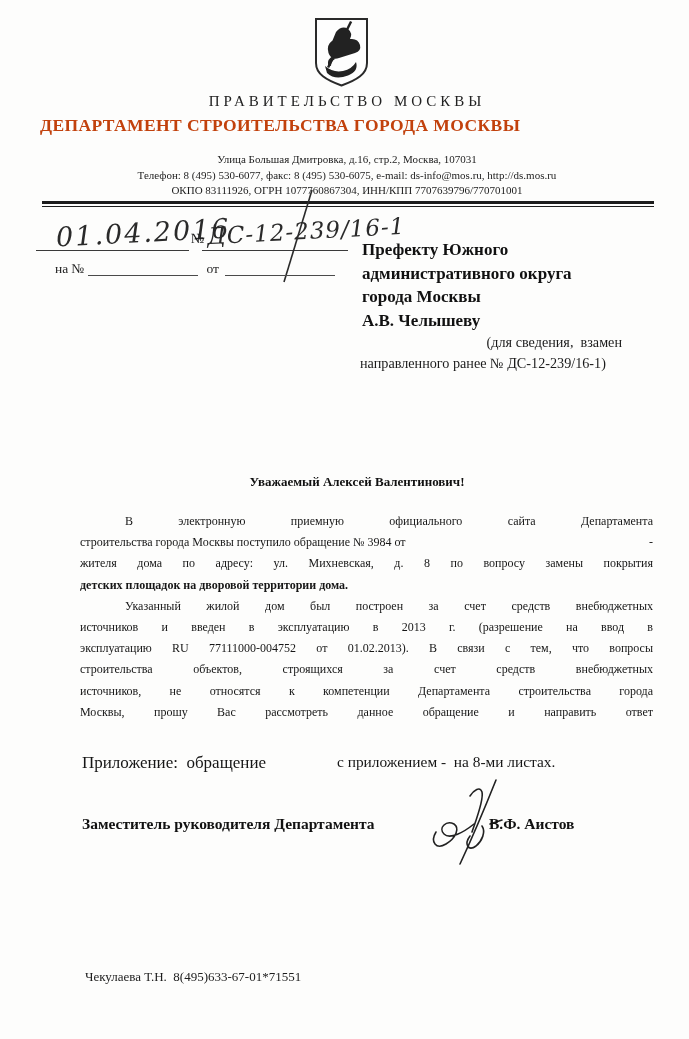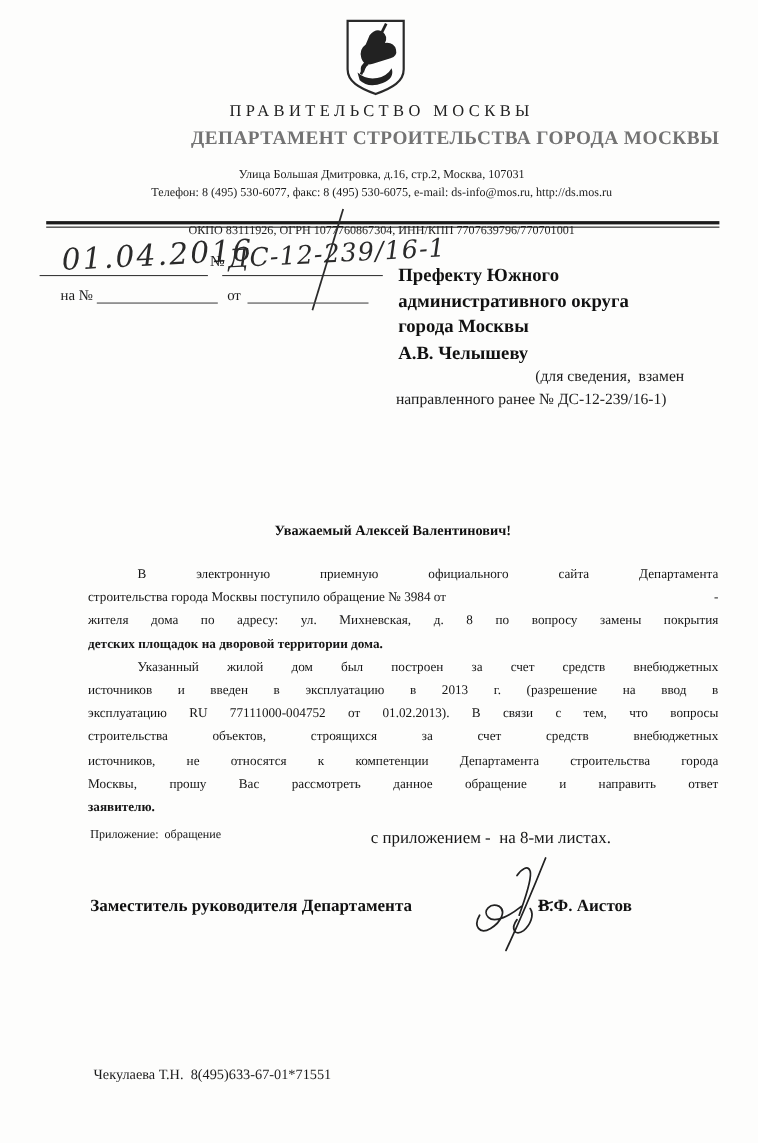--- a/index.html
+++ b/index.html
@@ -12,26 +12,26 @@
     color: #1a1a1a;
     overflow: hidden;
   }
   .emblem { position: absolute; left: 313px; top: 16px; }
   .gov-title {
     position: absolute; left: 40px; top: 93px; width: 614px;
     text-align: center; font-size: 15px; letter-spacing: 4px; color: #222;
   }
   .dept-title {
     position: absolute; left: 40px; top: 115px; width: 614px;
-    text-align: right; font-size: 17.5px; font-weight: bold; letter-spacing: 0.4px; color: #737373;
+    text-align: left; font-size: 17.5px; font-weight: bold; letter-spacing: 0.4px; color: #c2410c;
   }
   .addr { position: absolute; left: 40px; width: 614px; text-align: center; font-size: 11px; color: #1c1c1c; }
   .addr1 { top: 153px; }
   .addr2 { top: 169px; }
-  .addr3 { top: 184px; margin-top: 20px; }
+  .addr3 { top: 184px; }
   .rule {
     position: absolute; left: 42px; top: 201px; width: 612px; height: 2px;
     border-top: 3px solid #1c1c1c; border-bottom: 1.2px solid #1c1c1c;
   }
   .hw {
     position: absolute; font-style: italic; color: #2a2a2a;
     font-family: "DejaVu Serif", serif; white-space: nowrap;
   }
   .hw-date { left: 56px; top: 217px; font-size: 27px; letter-spacing: 2px; transform: rotate(-3deg); }
   .hw-number { left: 207px; top: 218px; font-size: 23px; letter-spacing: 1px; transform: rotate(-3deg); }
@@ -58,21 +58,21 @@
   .salutation {
     position: absolute; left: 62px; top: 474px; width: 590px;
     text-align: center; font-weight: bold; font-size: 13px; color: #111;
   }
   .bodytext { position: absolute; left: 80px; top: 511px; width: 573px; font-size: 12px; line-height: 21.2px; color: #161616; }
   .jline { text-align: justify; text-align-last: justify; }
   .indent { padding-left: 45px; }
   .fline { display: flex; }
   .grow { flex: 1; }
   .lline { text-align: left; font-weight: bold; }
-  .attach-label { position: absolute; left: 82px; top: 753px; font-size: 11px; color: #161616; }
+  .attach-label { position: absolute; left: 82px; top: 753px; font-size: 17px; color: #161616; }
   .attach-note { position: absolute; left: 337px; top: 753px; font-size: 15.4px; color: #161616; }
   .sig-title { position: absolute; left: 82px; top: 815px; font-weight: bold; font-size: 15.5px; color: #111; }
   .sig-mark { position: absolute; left: 430px; top: 776px; }
   .sig-name { position: absolute; left: 489px; top: 815px; font-weight: bold; font-size: 15.5px; color: #111; }
   .footer { position: absolute; left: 85px; top: 969px; font-size: 13px; color: #1c1c1c; }
 </style>
 </head>
 <body>
 
 <div class="page">
@@ -136,21 +136,20 @@
       <span>-</span>
     </div>
     <div class="jline">жителя дома по адресу: ул. Михневская, д. 8 по вопросу замены покрытия</div>
     <div class="lline">детских площадок на дворовой территории дома.</div>
     <div class="jline indent">Указанный жилой дом был построен за счет средств внебюджетных</div>
     <div class="jline">источников и введен в эксплуатацию в 2013 г. (разрешение на ввод в</div>
     <div class="jline">эксплуатацию RU 77111000-004752 от 01.02.2013). В связи с тем, что вопросы</div>
     <div class="jline">строительства объектов, строящихся за счет средств внебюджетных</div>
     <div class="jline">источников, не относятся к компетенции Департамента строительства города</div>
     <div class="jline">Москвы, прошу Вас рассмотреть данное обращение и направить ответ</div>
-    <div class="lline">заявителю.</div>
   </div>
 
   <div class="attach-label">Приложение:&nbsp; обращение</div>
   <div class="attach-note">с приложением -&nbsp; на 8-ми листах.</div>
 
   <div class="sig-title">Заместитель руководителя Департамента</div>
   <div class="sig-mark">
     <svg width="80" height="92" viewBox="0 0 80 92" xmlns="http://www.w3.org/2000/svg">
       <g fill="none" stroke="#222" stroke-width="1.6" stroke-linecap="round">
         <path d="M66,4 C58,24 44,58 30,88"></path>

